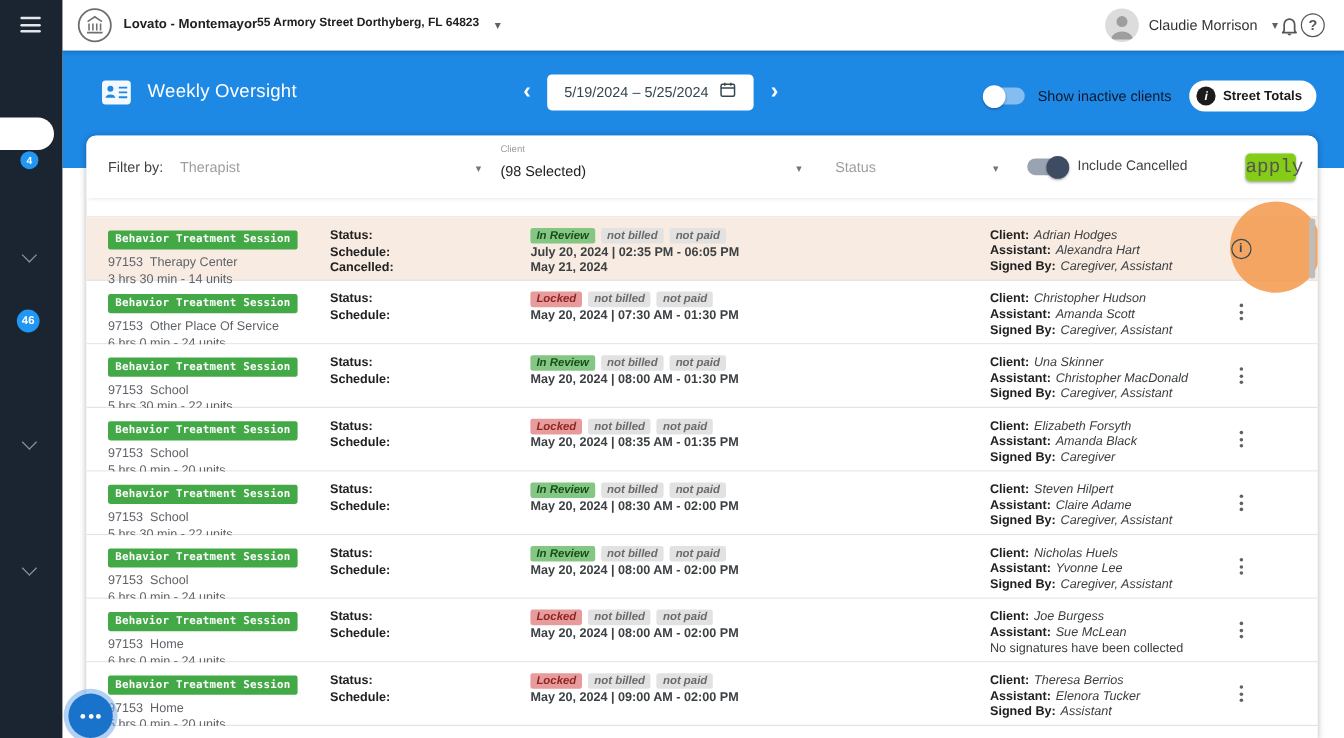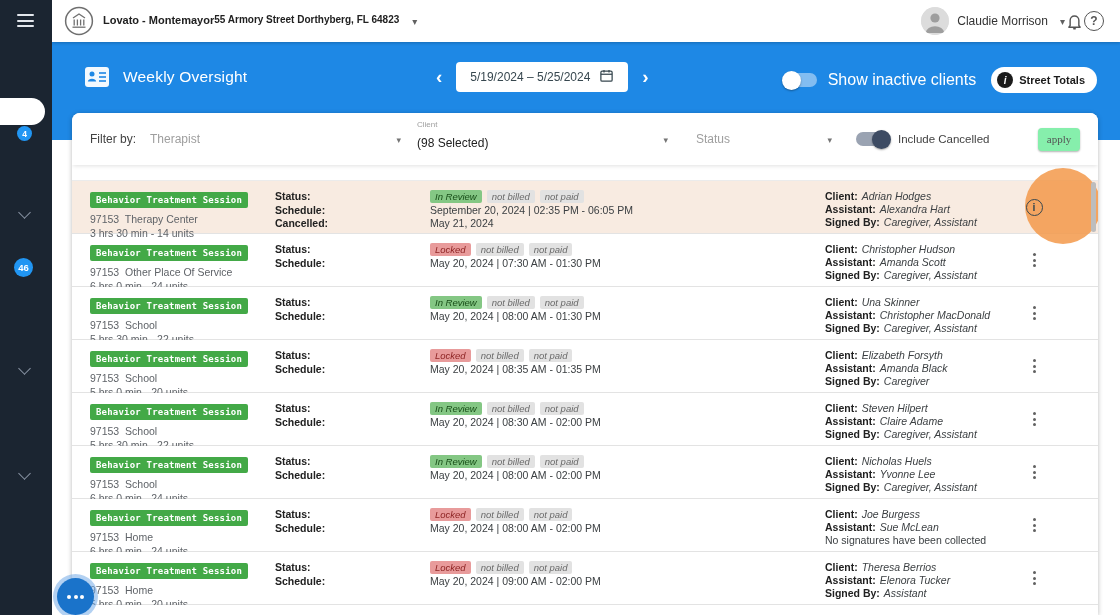--- a/index.html
+++ b/index.html
@@ -49,21 +49,21 @@
   .nav-chevron { color: #fff; font-size: 19px; font-weight: bold; cursor: pointer; line-height: 30px; }
   .date-box { width: 172px; height: 30px; background: #fff; border-radius: 4px; display: flex; align-items: center; justify-content: center; gap: 9px; cursor: pointer; }
   .date-box span.dr { font-size: 12px; color: #37474f; }
   .head-right { position: absolute; right: 23px; top: 25px; display: flex; align-items: center; gap: 11px; }
   .toggle { width: 33px; height: 14px; border-radius: 7px; position: relative; display: inline-block; cursor: pointer; flex: none; }
   .toggle .knob { width: 19px; height: 19px; border-radius: 50%; position: absolute; top: -2.5px; box-shadow: 0 1px 2px rgba(0,0,0,.35); }
   .toggle.off { background: rgba(255,255,255,.45); }
   .toggle.off .knob { left: -2px; background: #fff; }
   .toggle.on { background: #9aa3b2; }
   .toggle.on .knob { right: -2px; background: #3d4b63; }
-  .toggle-label { color: #ffffff; font-size: 16px; text-align: right; }
+  .toggle-label { color: #0f172a; font-size: 12px; text-align: right; }
   .weekly-totals { height: 26px; border: none; background: #fff; border-radius: 13px; display: flex; align-items: center; gap: 6px; padding: 0 12px 0 6px; cursor: pointer; margin-left: 4px; font-family: inherit; }
   .wt-i { width: 16px; height: 16px; border-radius: 50%; background: #1b1b1b; color: #fff; font-size: 10px; font-weight: bold; font-style: italic; display: inline-flex; align-items: center; justify-content: center; }
   .wt-label { font-size: 11px; font-weight: bold; color: #1b1b1b; }
 
   
   .card { position: absolute; left: 72px; top: 113px; width: 1026px; height: 502px; background: #fff;
           border-radius: 8px 8px 0 0; box-shadow: 0 1px 5px rgba(0,0,0,.28); z-index: 2; overflow: hidden; }
 
   
   .filterbar { height: 52px; display: flex; align-items: center; padding: 0 18px; box-shadow: 0 2px 4px -1px rgba(0,0,0,.12); position: relative; z-index: 4; background:#fff; }
@@ -71,36 +71,36 @@
   .select { position: relative; height: 52px; display: flex; align-items: center; cursor: pointer; flex: none; }
   .select .placeholder { font-size: 12px; color: #9e9e9e; }
   .sel-caret { position: absolute; right: 4px; top: 50%; transform: translateY(-40%); font-size: 9px; color: #757575; }
   .select.therapist { width: 255px; }
   .select.client { width: 255px; margin-left: 12px; }
   .select.client .mini-label { position: absolute; top: 7px; left: 0; font-size: 8px; color: #9e9e9e; }
   .select.client .sel-value { font-size: 12px; color: #212121; margin-top: 7px; }
   .select.status { width: 140px; margin-left: 24px; }
   .inc-toggle-wrap { display: flex; align-items: center; gap: 9px; margin-left: 20px; }
   .inc-label { font-size: 11.5px; color: #424242; }
-  .apply { margin-left: auto; width: 42px; height: 23px; background: #86efac; border: none; border-radius: 4px;
-           font-size: 11px; color: #555; box-shadow: 0 1px 2px rgba(0,0,0,.3); cursor: pointer; font-family: Liberation Serif, serif; }
+  .apply { margin-left: auto; width: 42px; height: 23px; background: #84cc16; border: none; border-radius: 4px;
+           font-size: 16px; color: #555; box-shadow: 0 1px 2px rgba(0,0,0,.3); cursor: pointer; font-family: Liberation Mono, monospace; }
 
   
   .rows { margin-top: 15px; border-top: 1px solid #ebebeb; }
   .row { position: relative; height: 53px; border-bottom: 1px solid #e3e3e3; background: #fff; }
   .row.highlighted { background: #f8ebe1; z-index: 3; }
   .colA { position: absolute; left: 18px; top: 8px; }
   .svc-badge { display: inline-block; background: #43a947; color: #fff; font-family: "DejaVu Sans Mono", monospace;
                font-size: 9px; font-weight: bold; padding: 3px 6px; border-radius: 2px; letter-spacing: .2px; }
   .code, .dur { font-size: 10.5px; color: #5f6368; white-space: pre; }
   .code { margin-top: 5px; }
   .dur { margin-top: 2px; }
   .colB { position: absolute; left: 203px; top: 9px; }
   .colB .lab { font-size: 10.5px; font-weight: bold; color: #212121; height: 13.5px; line-height: 13px; }
-  .colC { position: absolute; left: 358px; top: 9px; }
+  .colC { position: absolute; left: 370px; top: 9px; font-weight: bold; }
   .colC .line { height: 13.5px; line-height: 13px; font-size: 10.5px; color: #3c4043; white-space: pre; }
   .badges-line { display: flex; align-items: center; gap: 5px; }
   .st-badge, .gray-badge { font-size: 9.5px; font-style: italic; padding: 1px 5px; border-radius: 2px; line-height: 11px; }
   .st-badge.review { background: #84c784; color: #174d17; }
   .st-badge.locked { background: #e89b9b; color: #8e2424; }
   .gray-badge { background: #e2e2e2; color: #6a6a6a; }
   .colD { position: absolute; left: 753px; top: 9px; }
   .colD .pline { font-size: 10.5px; height: 13px; line-height: 12.5px; color: #3c4043; }
   .colD b { font-weight: bold; color: #212121; margin-right: 4px; font-style: normal; }
   .colD i { font-style: italic; }
@@ -256,21 +256,21 @@
       <div class="lab">Status:</div>
       <div class="lab">Schedule:</div>
       <div class="lab">Cancelled:</div>
     </div>
     <div class="colC">
       <div class="line badges-line">
         <span class="st-badge review">In Review</span>
         <span class="gray-badge">not billed</span>
         <span class="gray-badge">not paid</span>
       </div>
-      <div class="line">September 20, 2024 | 02:35 PM - 06:05 PM</div>
+      <div class="line">July 20, 2024 | 02:35 PM - 06:05 PM</div>
       <div class="line">May 21, 2024</div>
     </div>
     <div class="colD">
       <div class="pline"><b>Client:</b><i>Adrian Hodges</i></div>
       <div class="pline"><b>Assistant:</b><i>Alexandra Hart</i></div>
       <div class="pline"><b>Signed By:</b><i>Caregiver, Assistant</i></div>
 
     </div>
     <div class="action">
       <span class="spotlight"></span>

